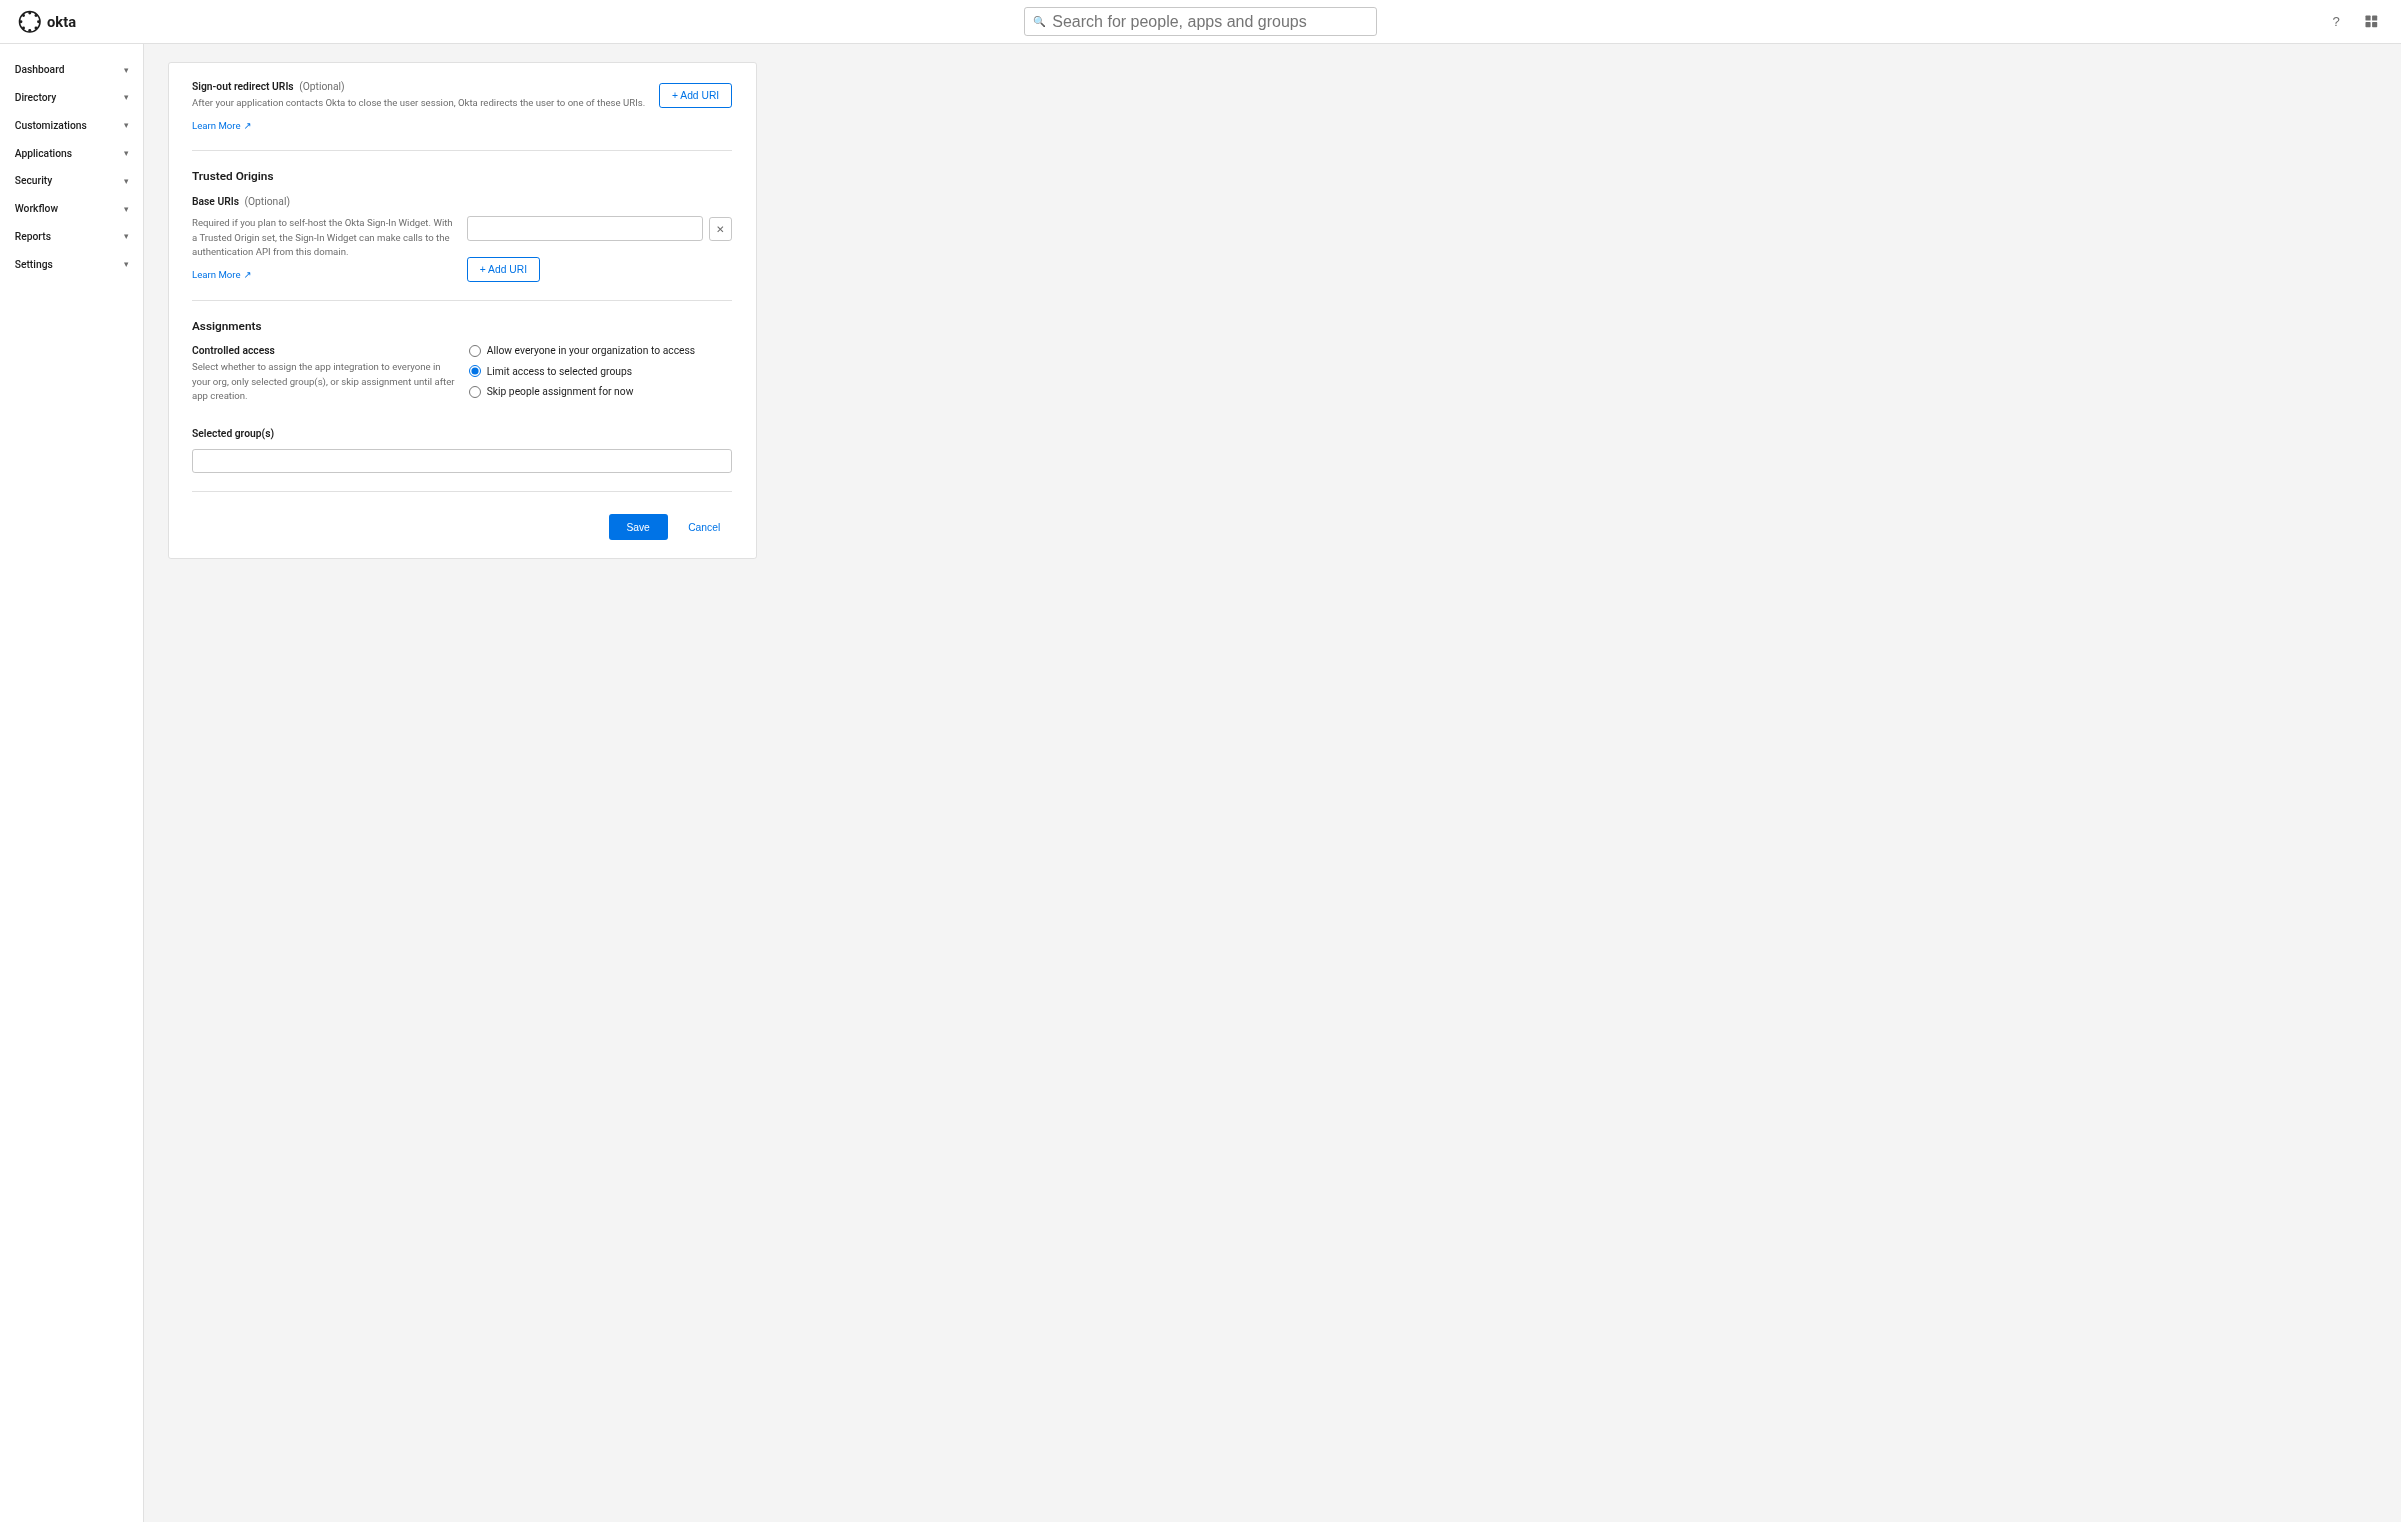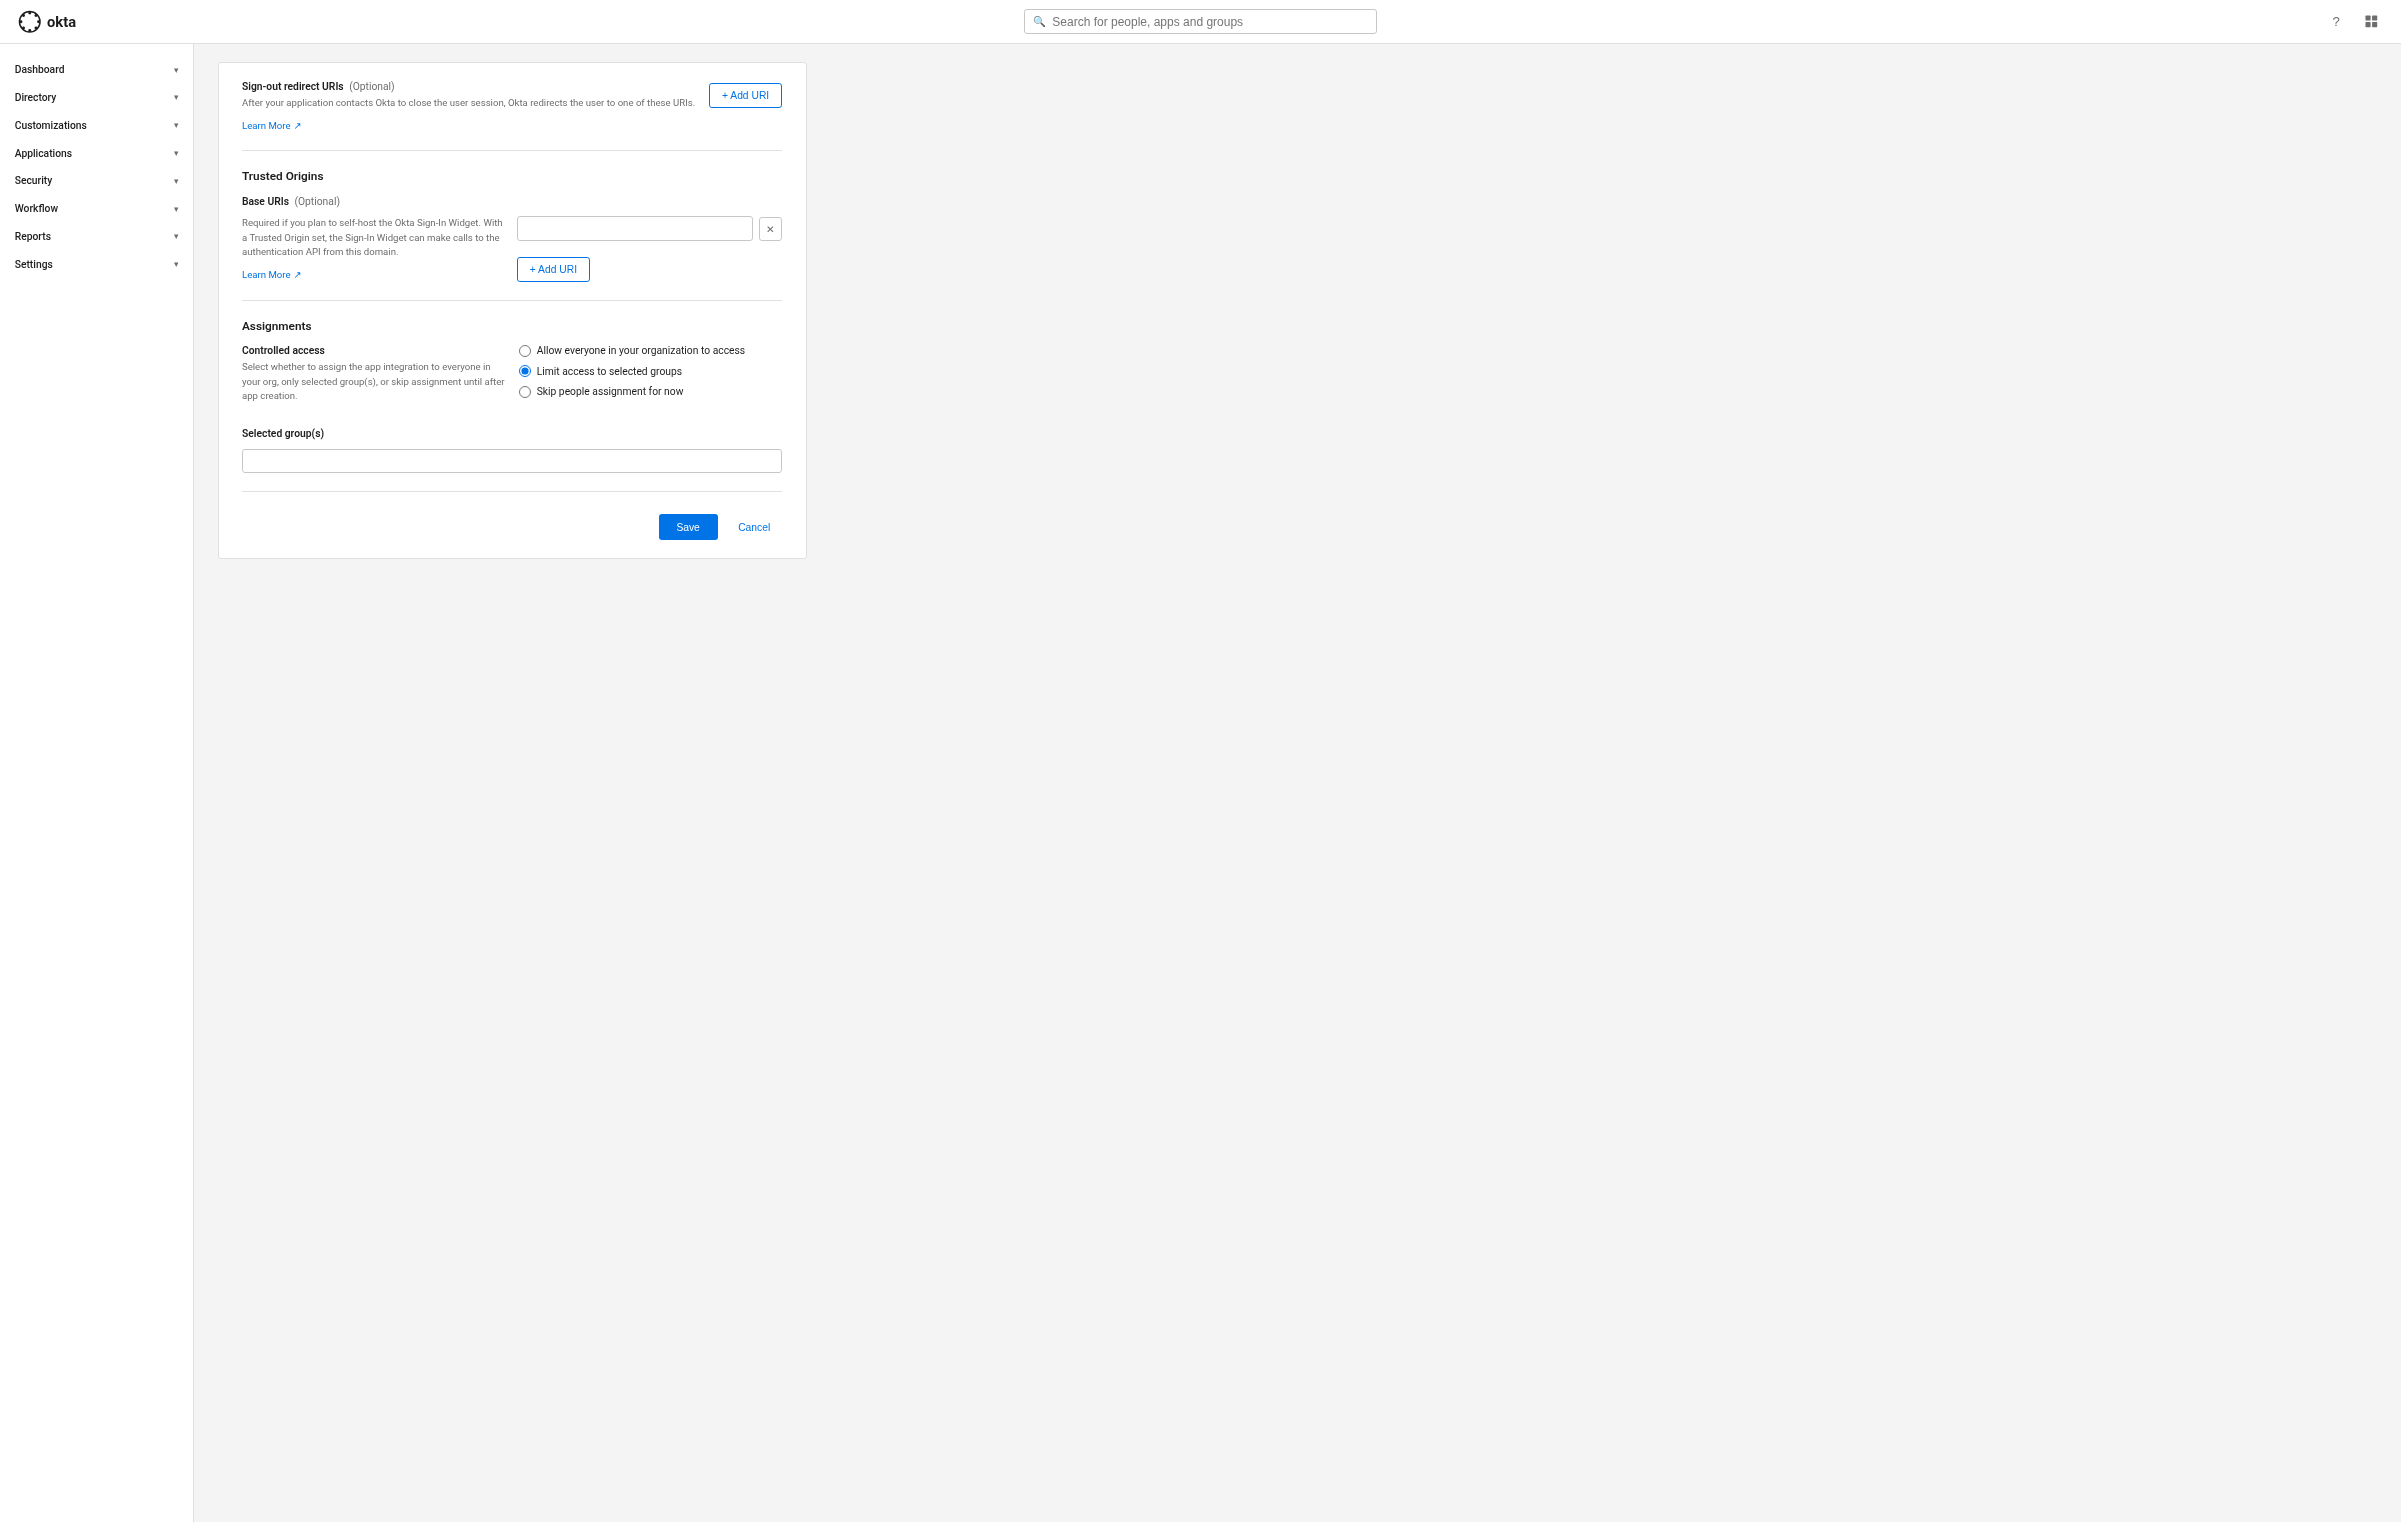--- a/index.html
+++ b/index.html
@@ -14,34 +14,34 @@
     .header-left { display: flex; align-items: flex-start; gap: 8.8px; }
     .okta-logo { display: flex; align-items: center; gap: 5.9px; font-size: 14.7px; font-weight: 700; color: #1d1d1d; text-decoration: none; }
     .okta-logo-icon { width: 23.5px; height: 23.5px; }
     .header-search {
       flex: 1; max-width: 353px;
       display: flex; align-items: center;
       border: 0.7px solid #c7c7c7; border-radius: 2.9px; padding: 4.4px 8.8px;
       background: #fff; gap: 5.9px;
     }
     .header-search input {
-      border: none; outline: none; flex: 1; font-size: 12px; color: #6e6e6e;
+      border: none; outline: none; flex: 1; font-size: 16px; color: #6e6e6e;
     }
     .header-right { display: flex; align-items: center; gap: 11.8px; }
     .icon-btn {
       width: 23.5px; height: 23.5px; display: flex; align-items: center; justify-content: center;
       cursor: pointer; color: #6e6e6e; font-size: 13.2px; background: none; border: none;
     }
 
     
     .layout { display: flex; margin-top: 44px; min-height: calc(100vh - 44px); }
 
     
     .sidebar {
-      width: 194px; background: #fff; border-right: 0.7px solid #e0e0e0;
+      width: 144px; background: #fff; border-right: 0.7px solid #e0e0e0;
       flex-shrink: 0; padding: 11.8px 0;
     }
     .nav-item {
       display: flex; align-items: center; justify-content: space-between;
       padding: 7.4px 14.7px; cursor: pointer; font-size: 10.3px; font-weight: 500;
       color: #1d1d1d; transition: background 0.15s;
     }
     .nav-item .chevron { font-size: 8.8px; color: #6e6e6e; }
 
     

